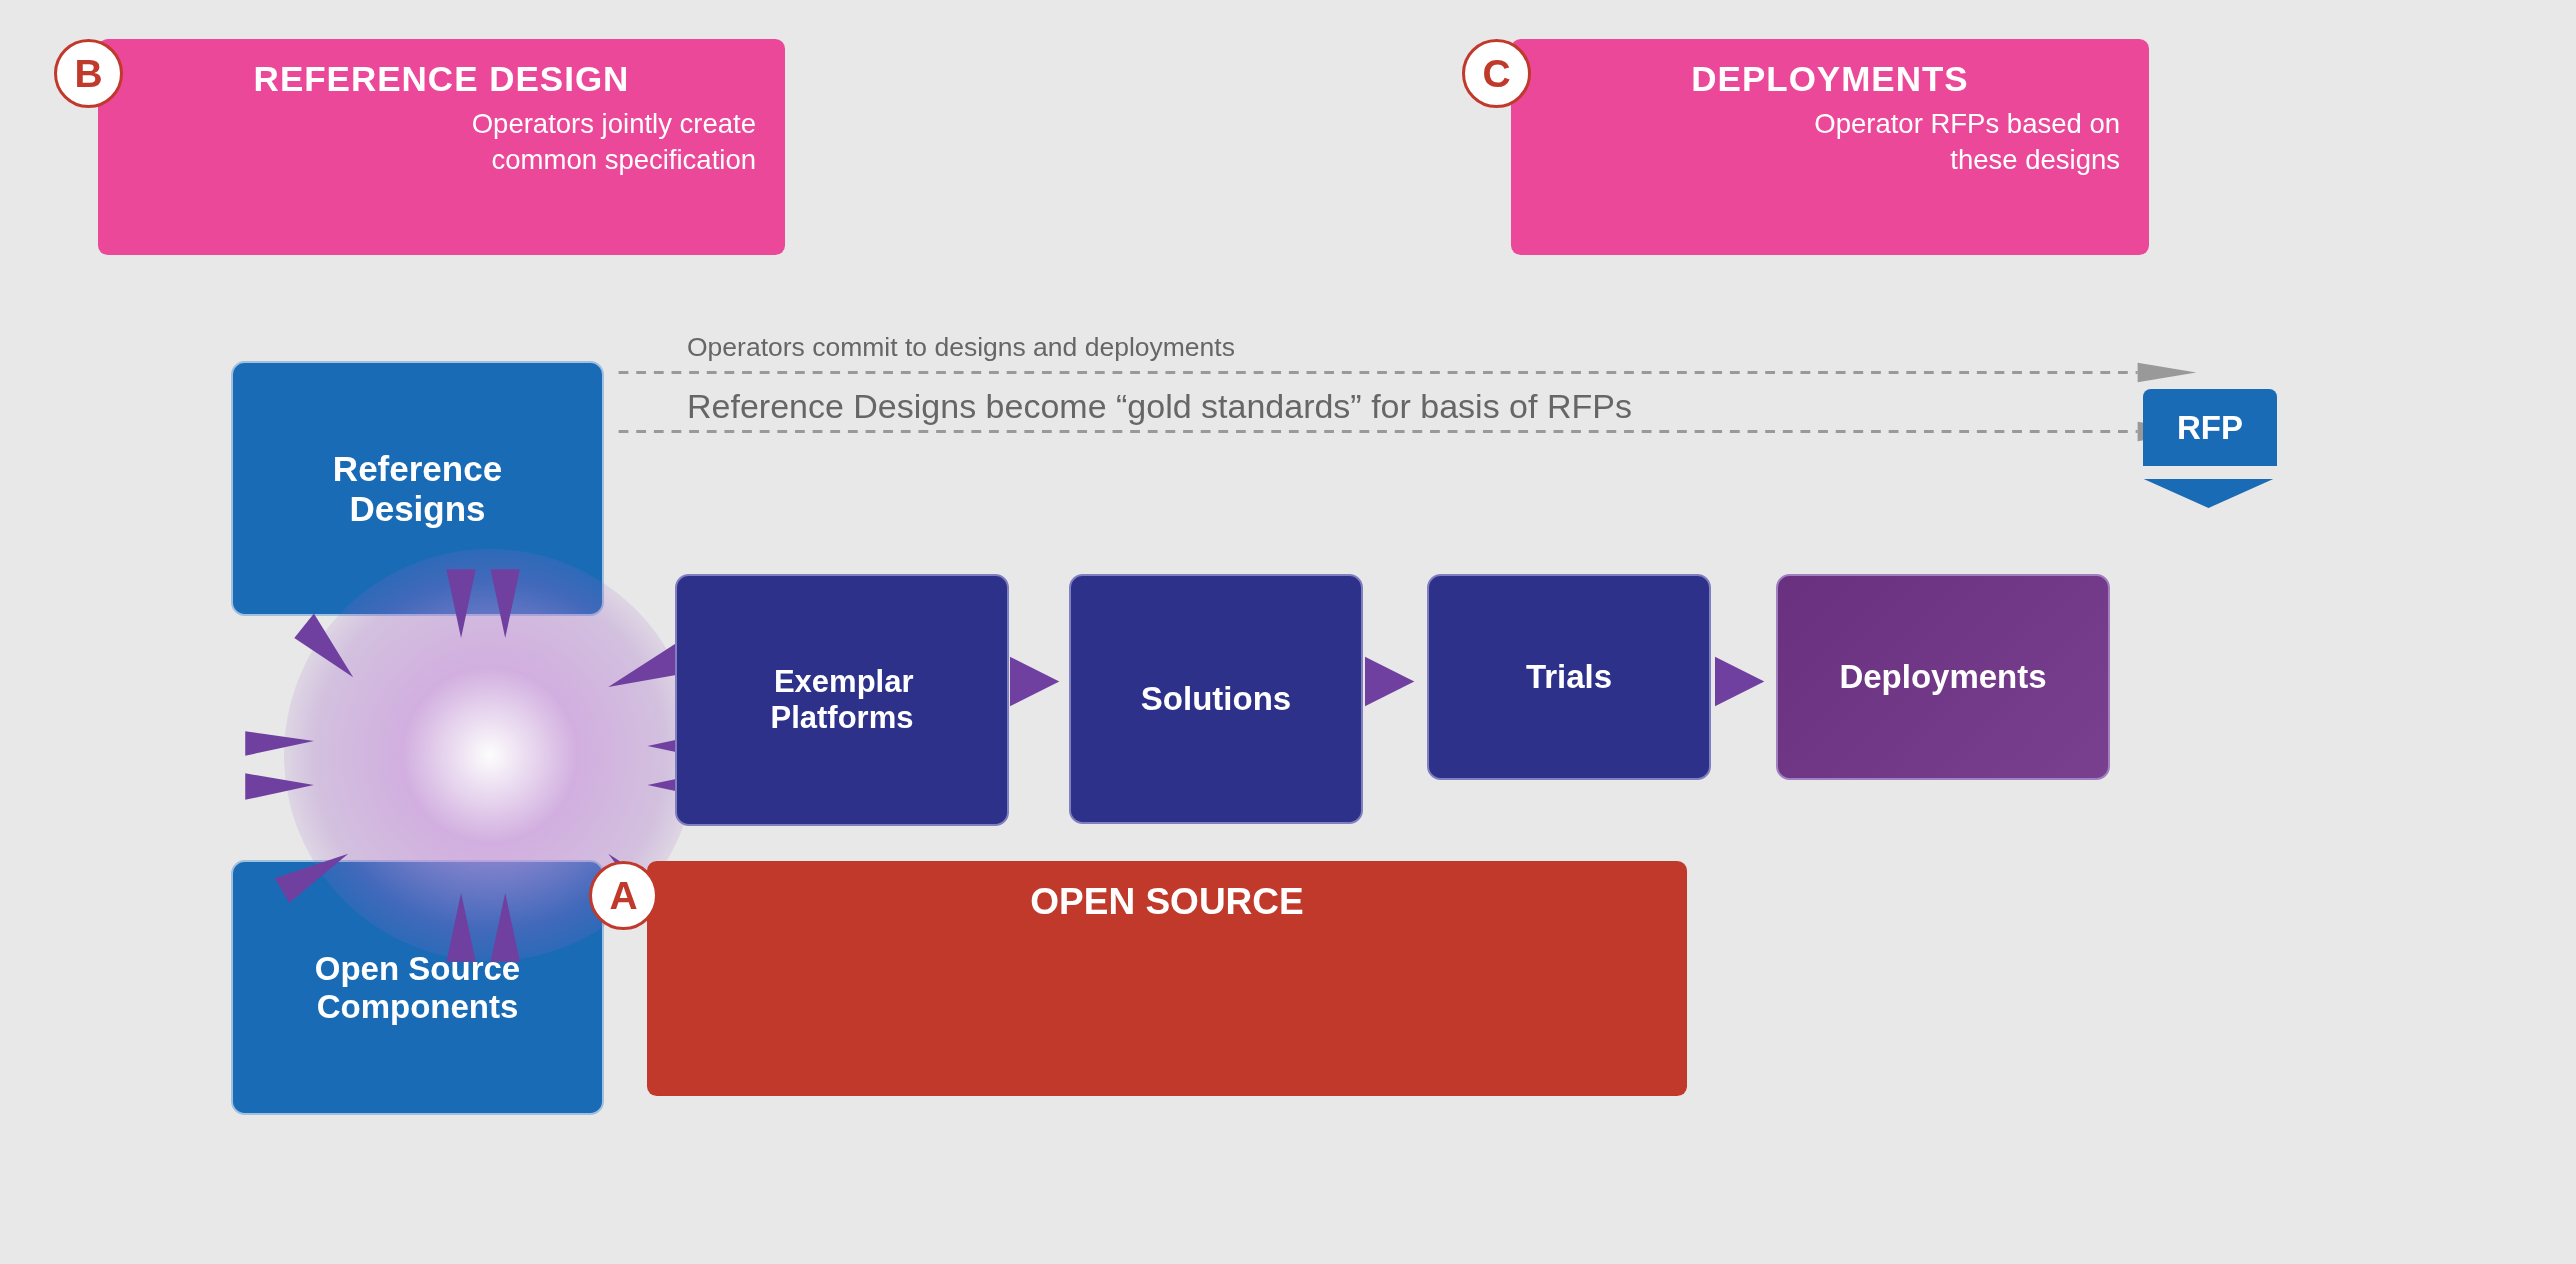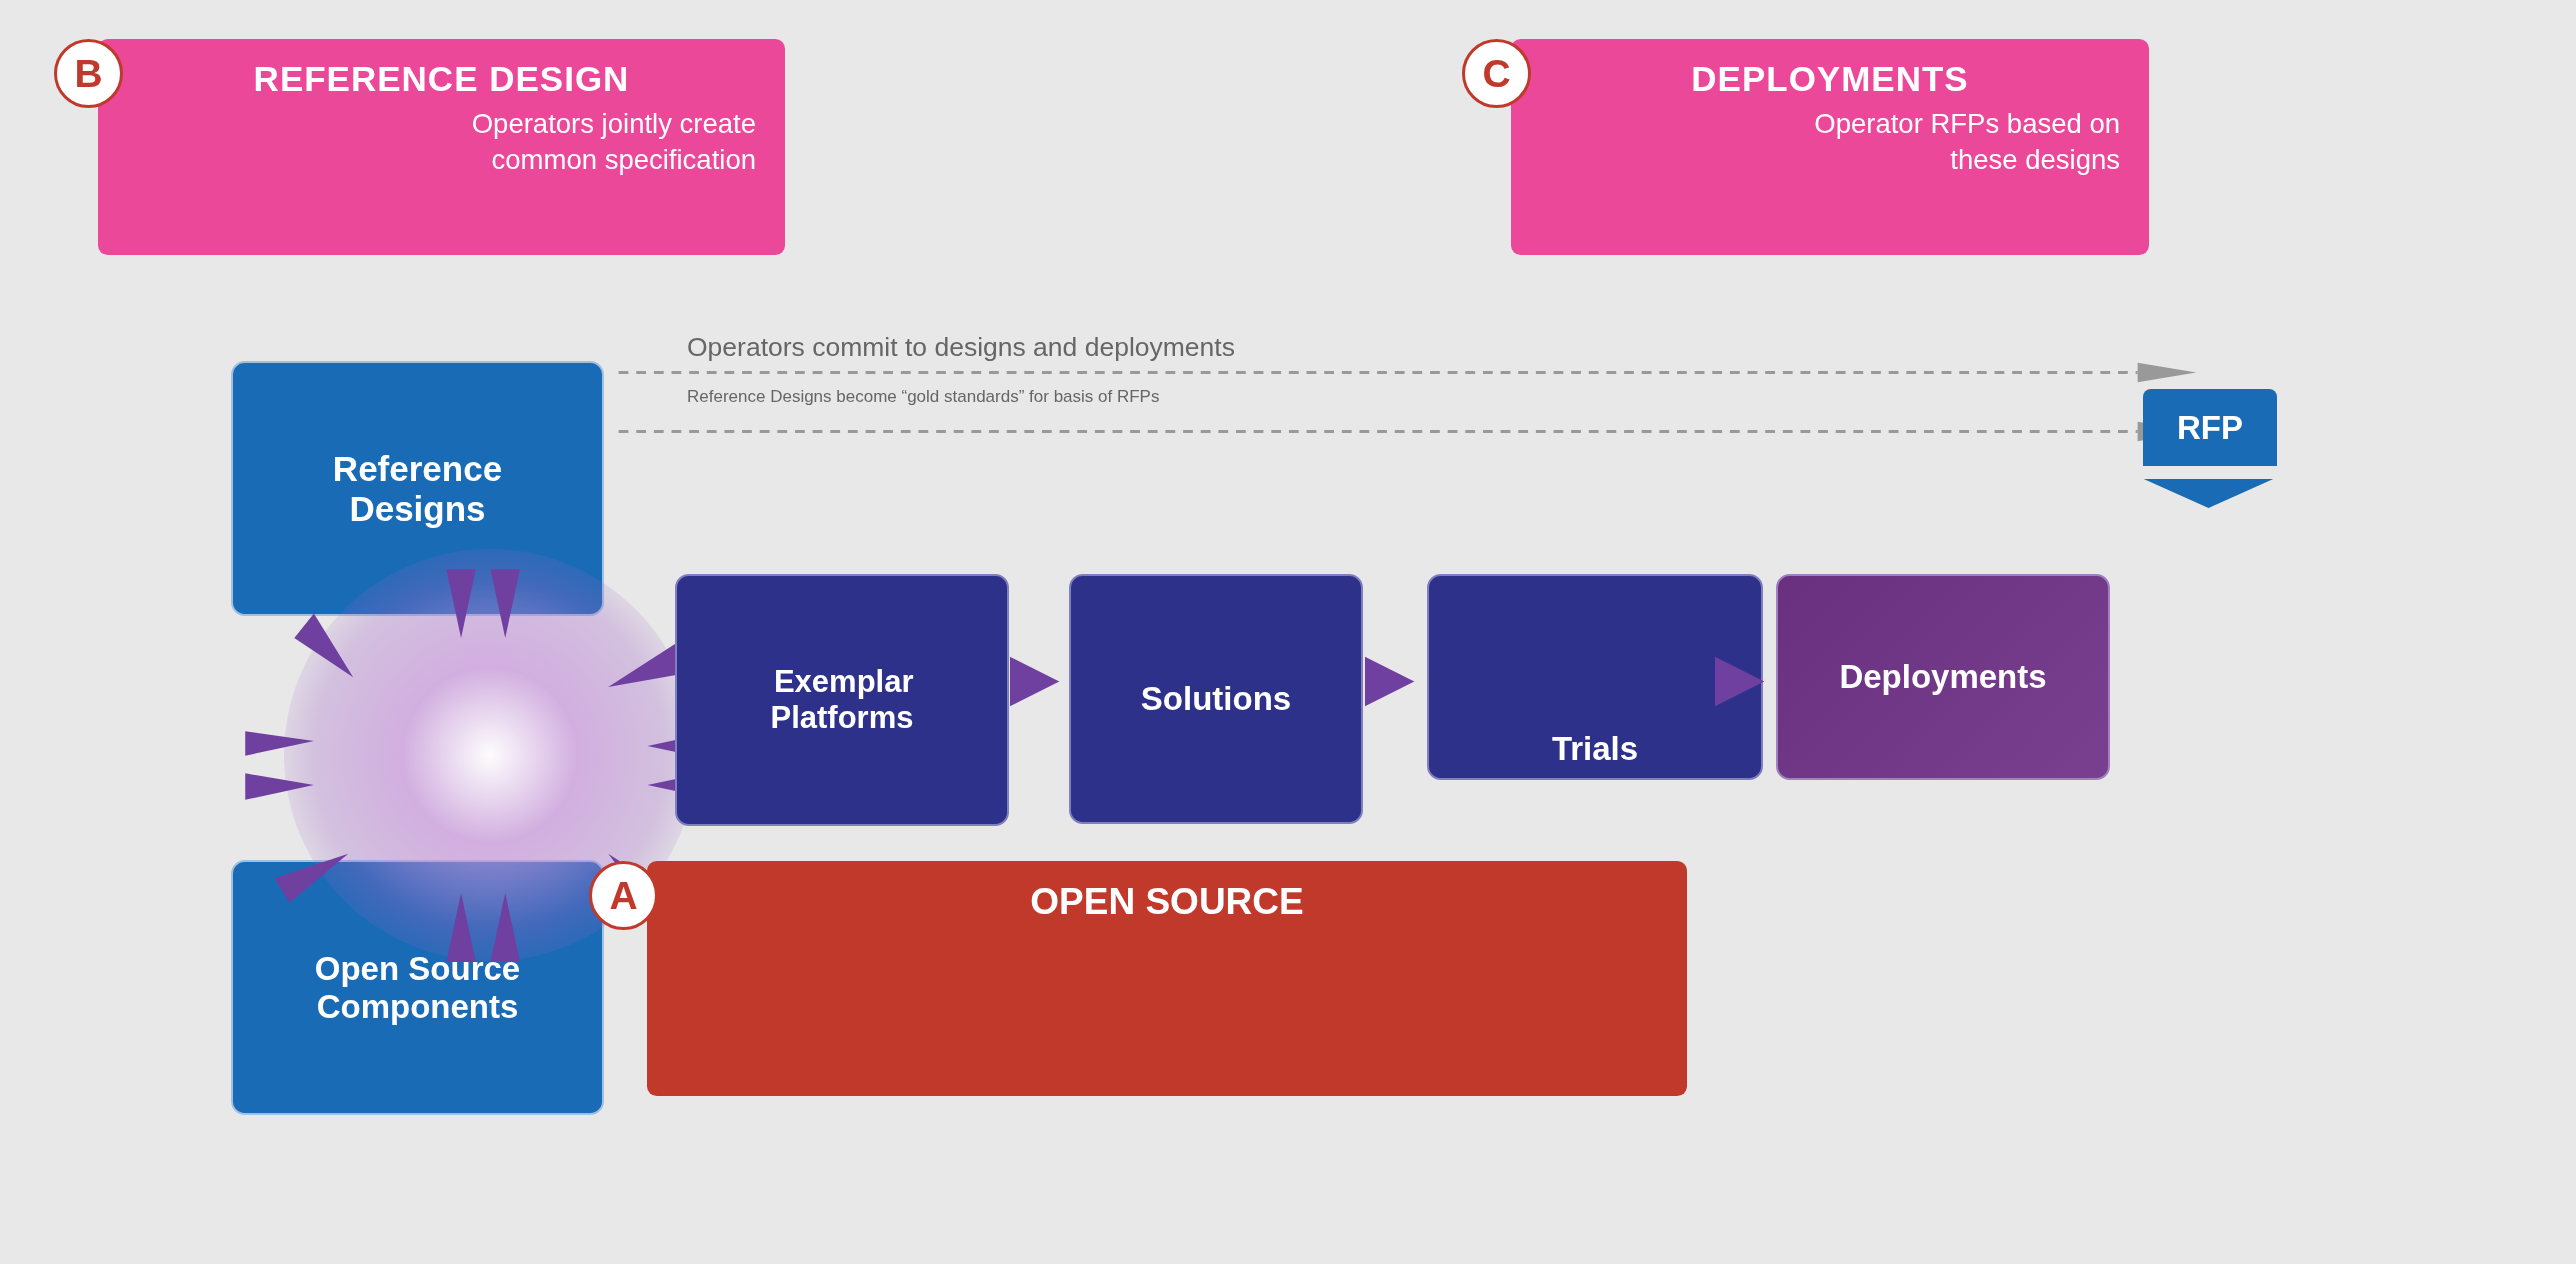--- a/index.html
+++ b/index.html
@@ -152,21 +152,21 @@
     <line x1="0" y1="25" x2="1550" y2="25" stroke="#999" stroke-width="3" stroke-dasharray="10,8"></line>
     <polygon points="1550,15 1610,25 1550,35" fill="#999"></polygon>
   </svg>
 
   <svg style="position:absolute; left:618px; top:407px;" width="1579" height="49" viewBox="0 0 1610 50">
     <line x1="0" y1="25" x2="1550" y2="25" stroke="#999" stroke-width="3" stroke-dasharray="10,8"></line>
     <polygon points="1550,15 1610,25 1550,35" fill="#999"></polygon>
   </svg>
 
   <div class="label-text" style="left:687px; top:332px; font-size:26.5px; color:#666; text-align:left;">Operators commit to designs and deployments</div>
-  <div class="label-text" style="left:687px; top:387px; font-size:17px; color:#666; text-align:left;">Reference Designs become “gold standards” for basis of RFPs</div>
+  <div class="label-text" style="left:687px; top:387px; font-size:34px; color:#666; text-align:left;">Reference Designs become “gold standards” for basis of RFPs</div>
 
   <div class="blue-box" style="left:231px; top:361px; width:373px; height:255px; font-size:35px;">
     <span>Reference<br>Designs</span>
   </div>
 
   <div class="blue-box" style="left:231px; top:860px; width:373px; height:255px; font-size:33px;">
     <span>Open Source<br>Components</span>
   </div>
 
   <div class="glow" style="left:284px; top:549px; width:412px; height:412px;"></div>
@@ -203,21 +203,21 @@
   </svg>
 
   <div class="dblue-box" style="left:1069px; top:574px; width:294px; height:250px; font-size:33px;">
     <span>Solutions</span>
   </div>
 
   <svg style="position:absolute; left:1365px; top:647px;" width="69" height="69" viewBox="0 0 70 70">
     <polygon points="0,10 50,35 0,60" fill="#7040a0"></polygon>
   </svg>
 
-  <div class="dblue-box" style="left:1427px; top:574px; width:336px; height:206px; font-size:33px;align-items:flex-end;">
+  <div class="dblue-box" style="left:1427px; top:574px; width:284px; height:206px; font-size:33px;">
     <span>Trials</span>
   </div>
 
   <svg style="position:absolute; left:1715px; top:647px;" width="69" height="69" viewBox="0 0 70 70">
     <polygon points="0,10 50,35 0,60" fill="#7040a0"></polygon>
   </svg>
 
   <div class="purple-box" style="left:1776px; top:574px; width:334px; height:206px; font-size:33px;">
     <span>Deployments</span>
   </div>

